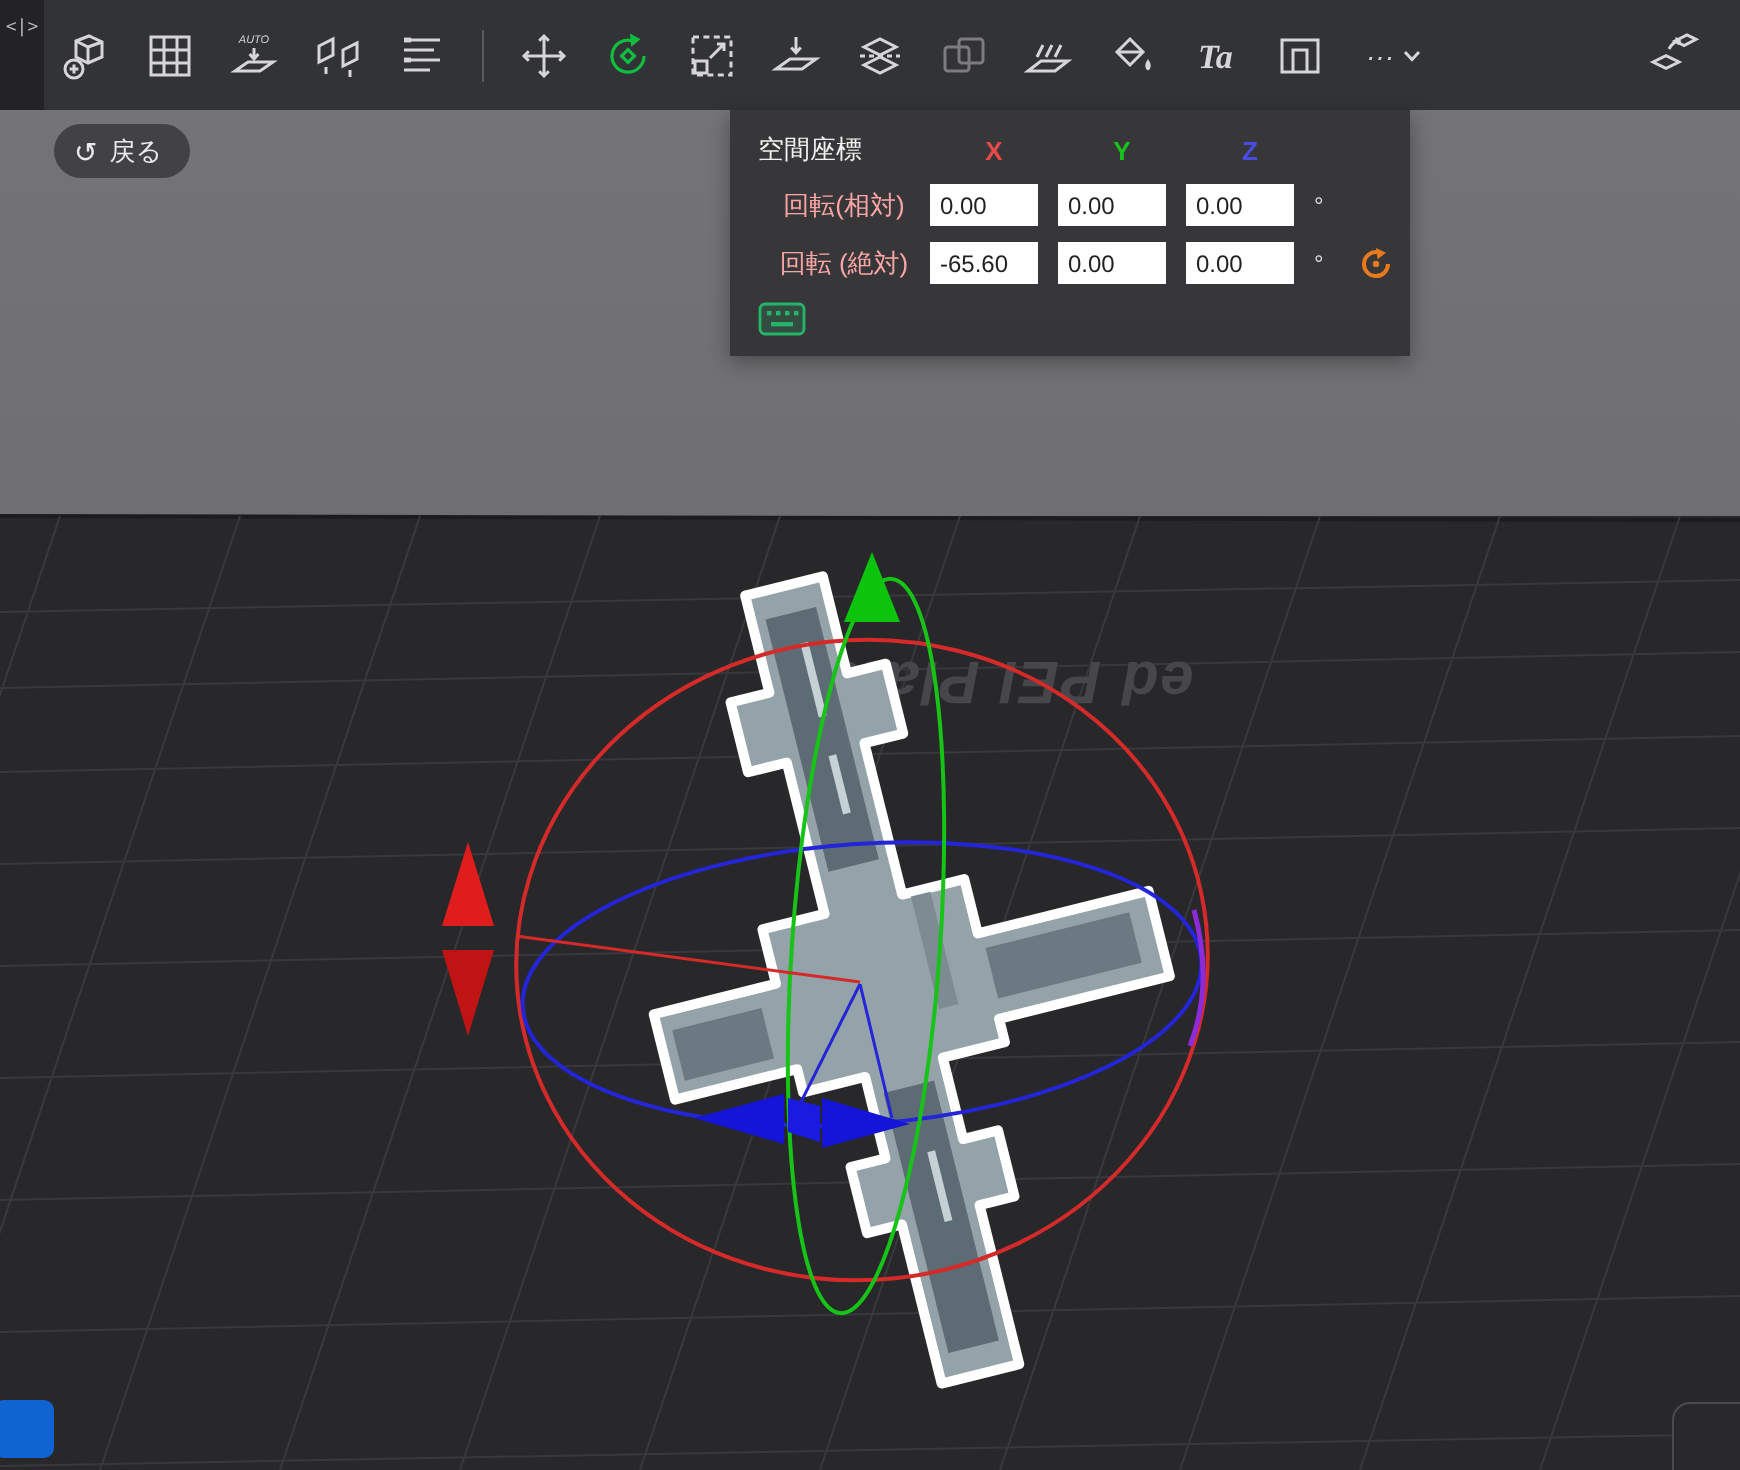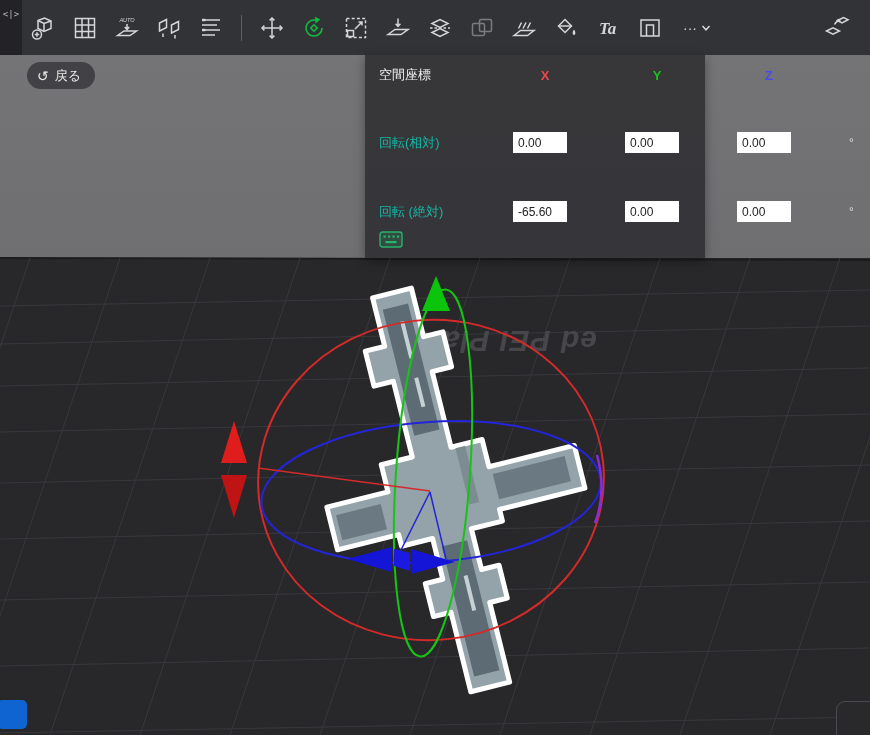--- a/index.html
+++ b/index.html
@@ -34,27 +34,27 @@
     font-size:13px; display:flex; align-items:center; gap:6px; z-index:40; cursor:pointer;
     font-family:"Liberation Sans", sans-serif;
   }
   .back-btn .arr { font-size:14px; line-height:1; }
   
   .panel {
     position:absolute; left:365px; top:55px; width:340px; z-index:40;
     background:rgba(53,53,56,.97); color:#e9e9e9; font-size:13px;
     padding:11px 14px 10px 14px; box-shadow:0 3px 10px rgba(0,0,0,.35);
   }
-  .pgrid { display:grid; grid-template-columns:86px 64px 64px 64px 16px 30px; row-gap:8px; align-items:center;gap:48px; }
+  .pgrid { display:grid; grid-template-columns:86px 64px 64px 64px 16px 30px; row-gap:8px; align-items:center; }
   .ptitle { font-size:13px; color:#f0f0f0; }
   .axis { justify-self:center; width:54px; text-align:center; font-size:13px; font-weight:bold; }
   .axis.x { color:#e84a4a; }
   .axis.y { color:#18c219; }
   .axis.z { color:#4a4ae8; }
-  .rowlab { color:#14b8a6; white-space:nowrap; }
+  .rowlab { color:#fca5a5; white-space:nowrap;text-align:center; }
   .num-input {
     width:54px; height:21px; border:none; background:#ffffff; color:#222;
     font-size:12px; padding:0 5px; font-family:Liberation Sans, sans-serif;
   }
   .unit { color:#dddddd; font-size:12px; }
   .icon-cell { display:flex; align-items:center; justify-content:center; }
   .kbd-row { margin-top:9px; }
   .mini-btn { background:transparent; border:none; padding:0; cursor:pointer; display:flex; }
   
   .viewport { position:absolute; top:55px; left:0; width:870px; height:680px; z-index:1; }

